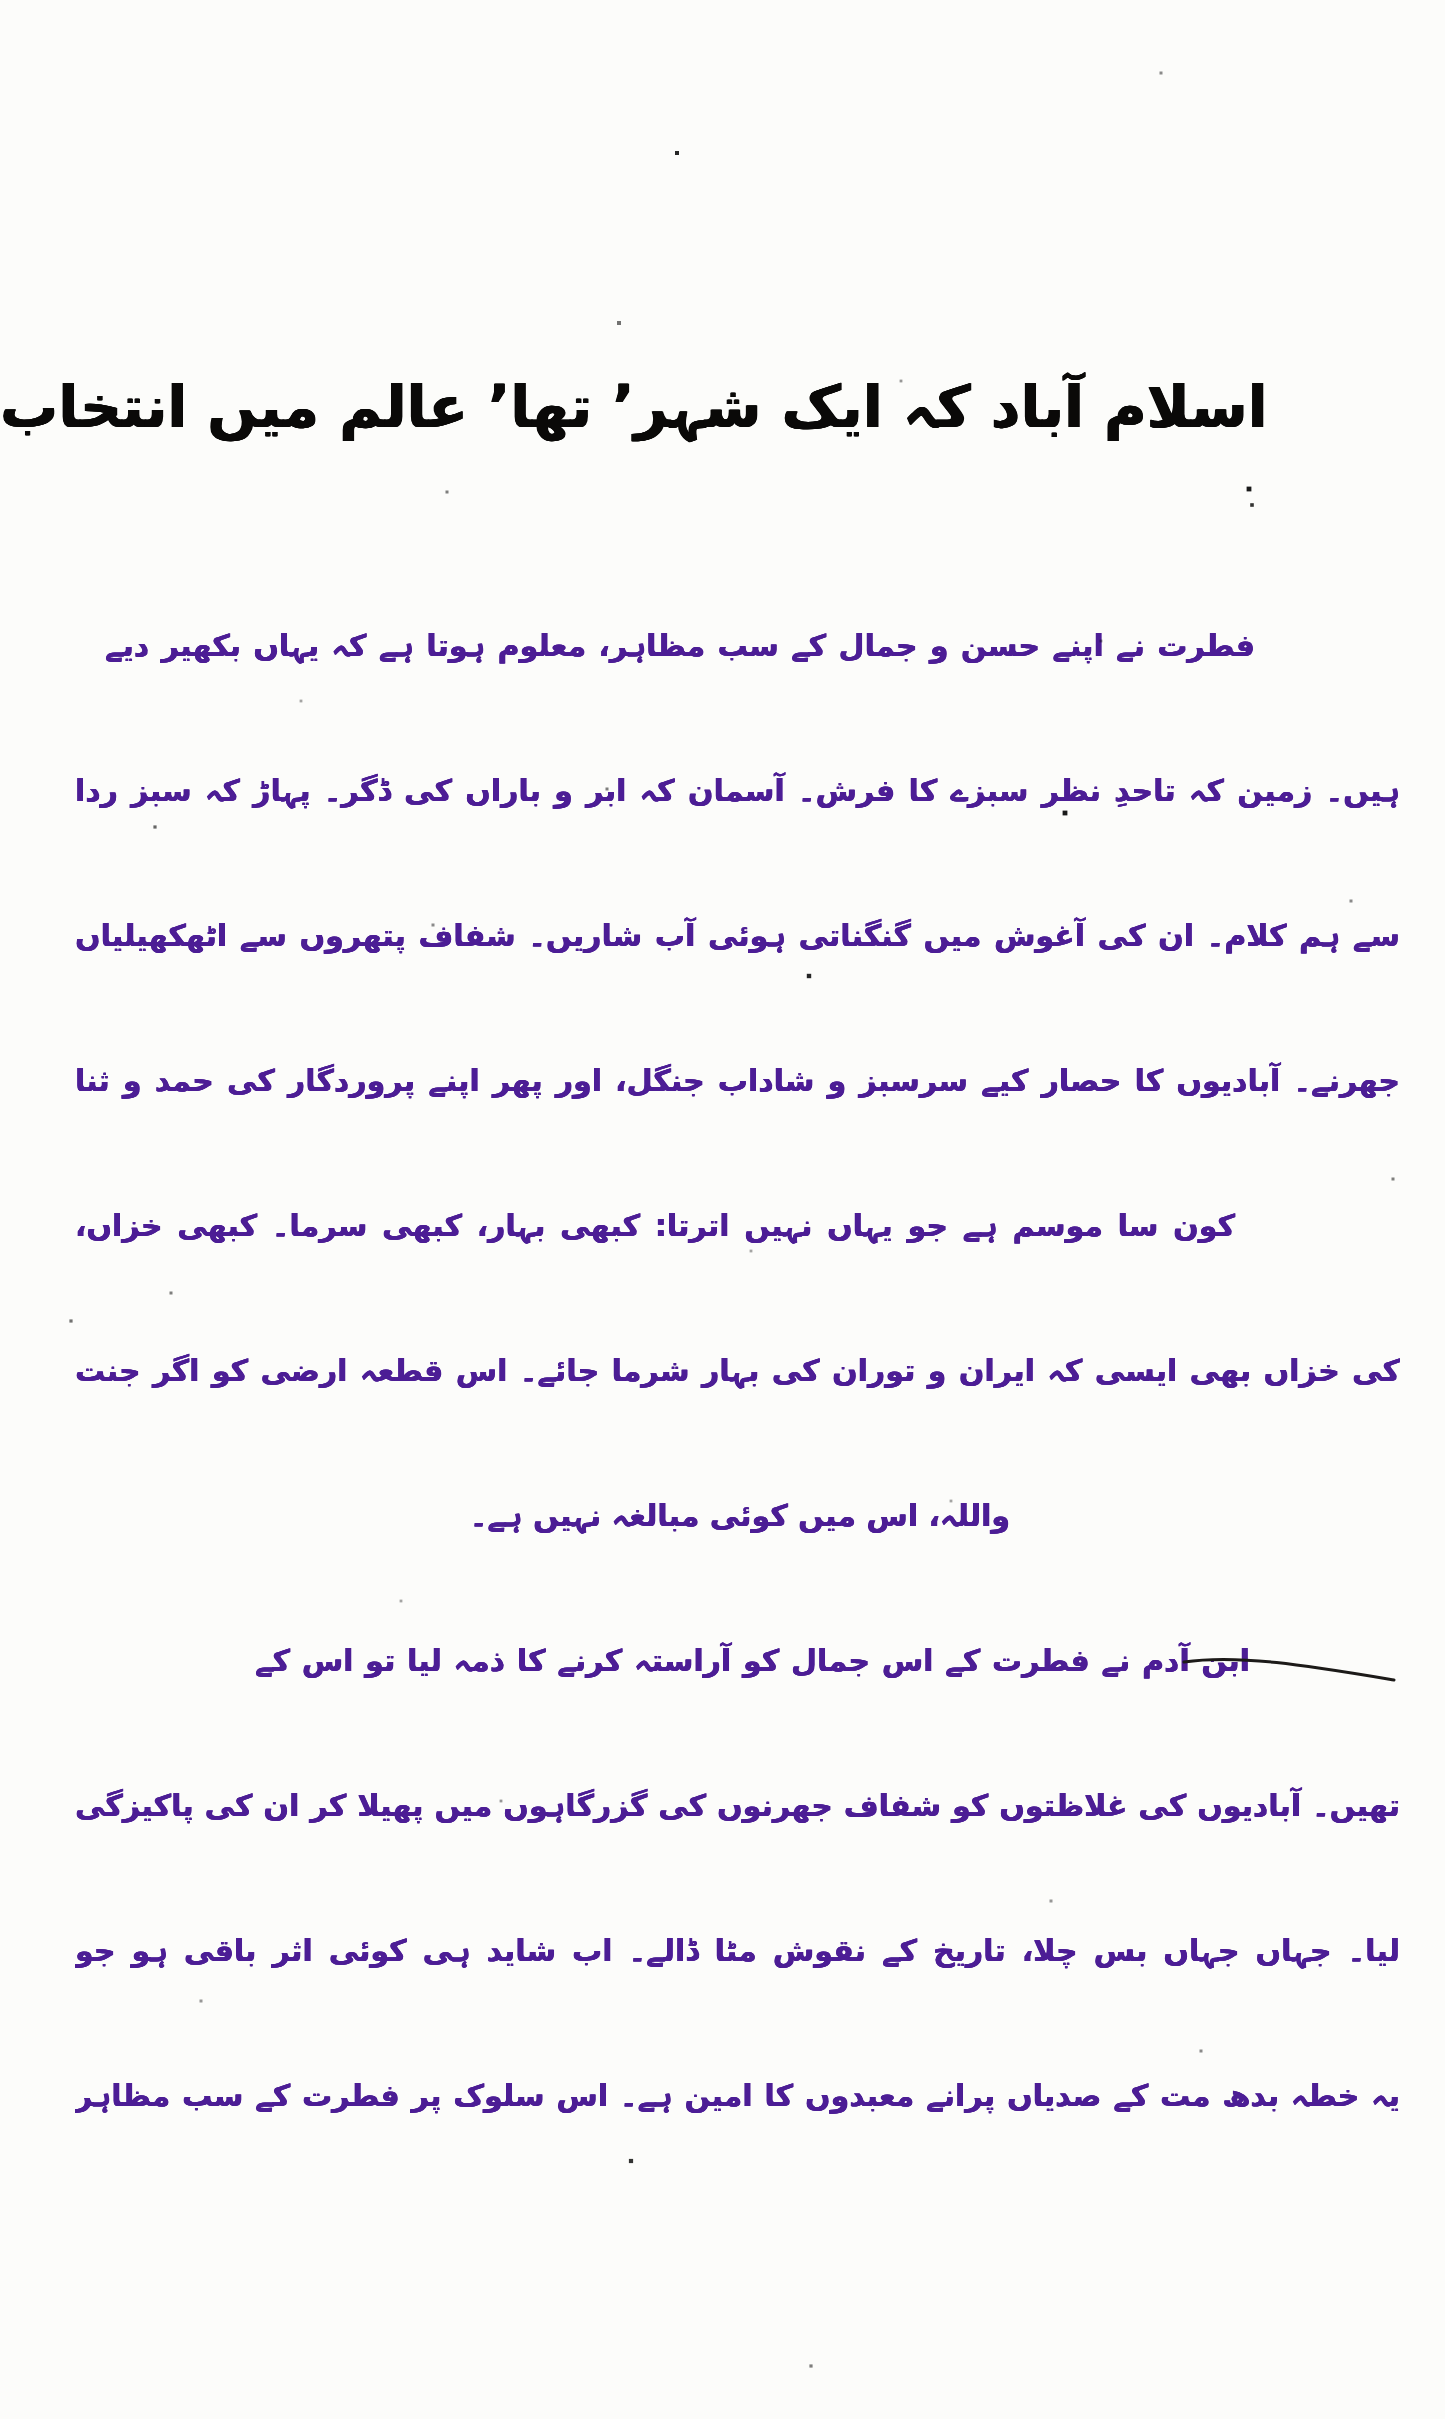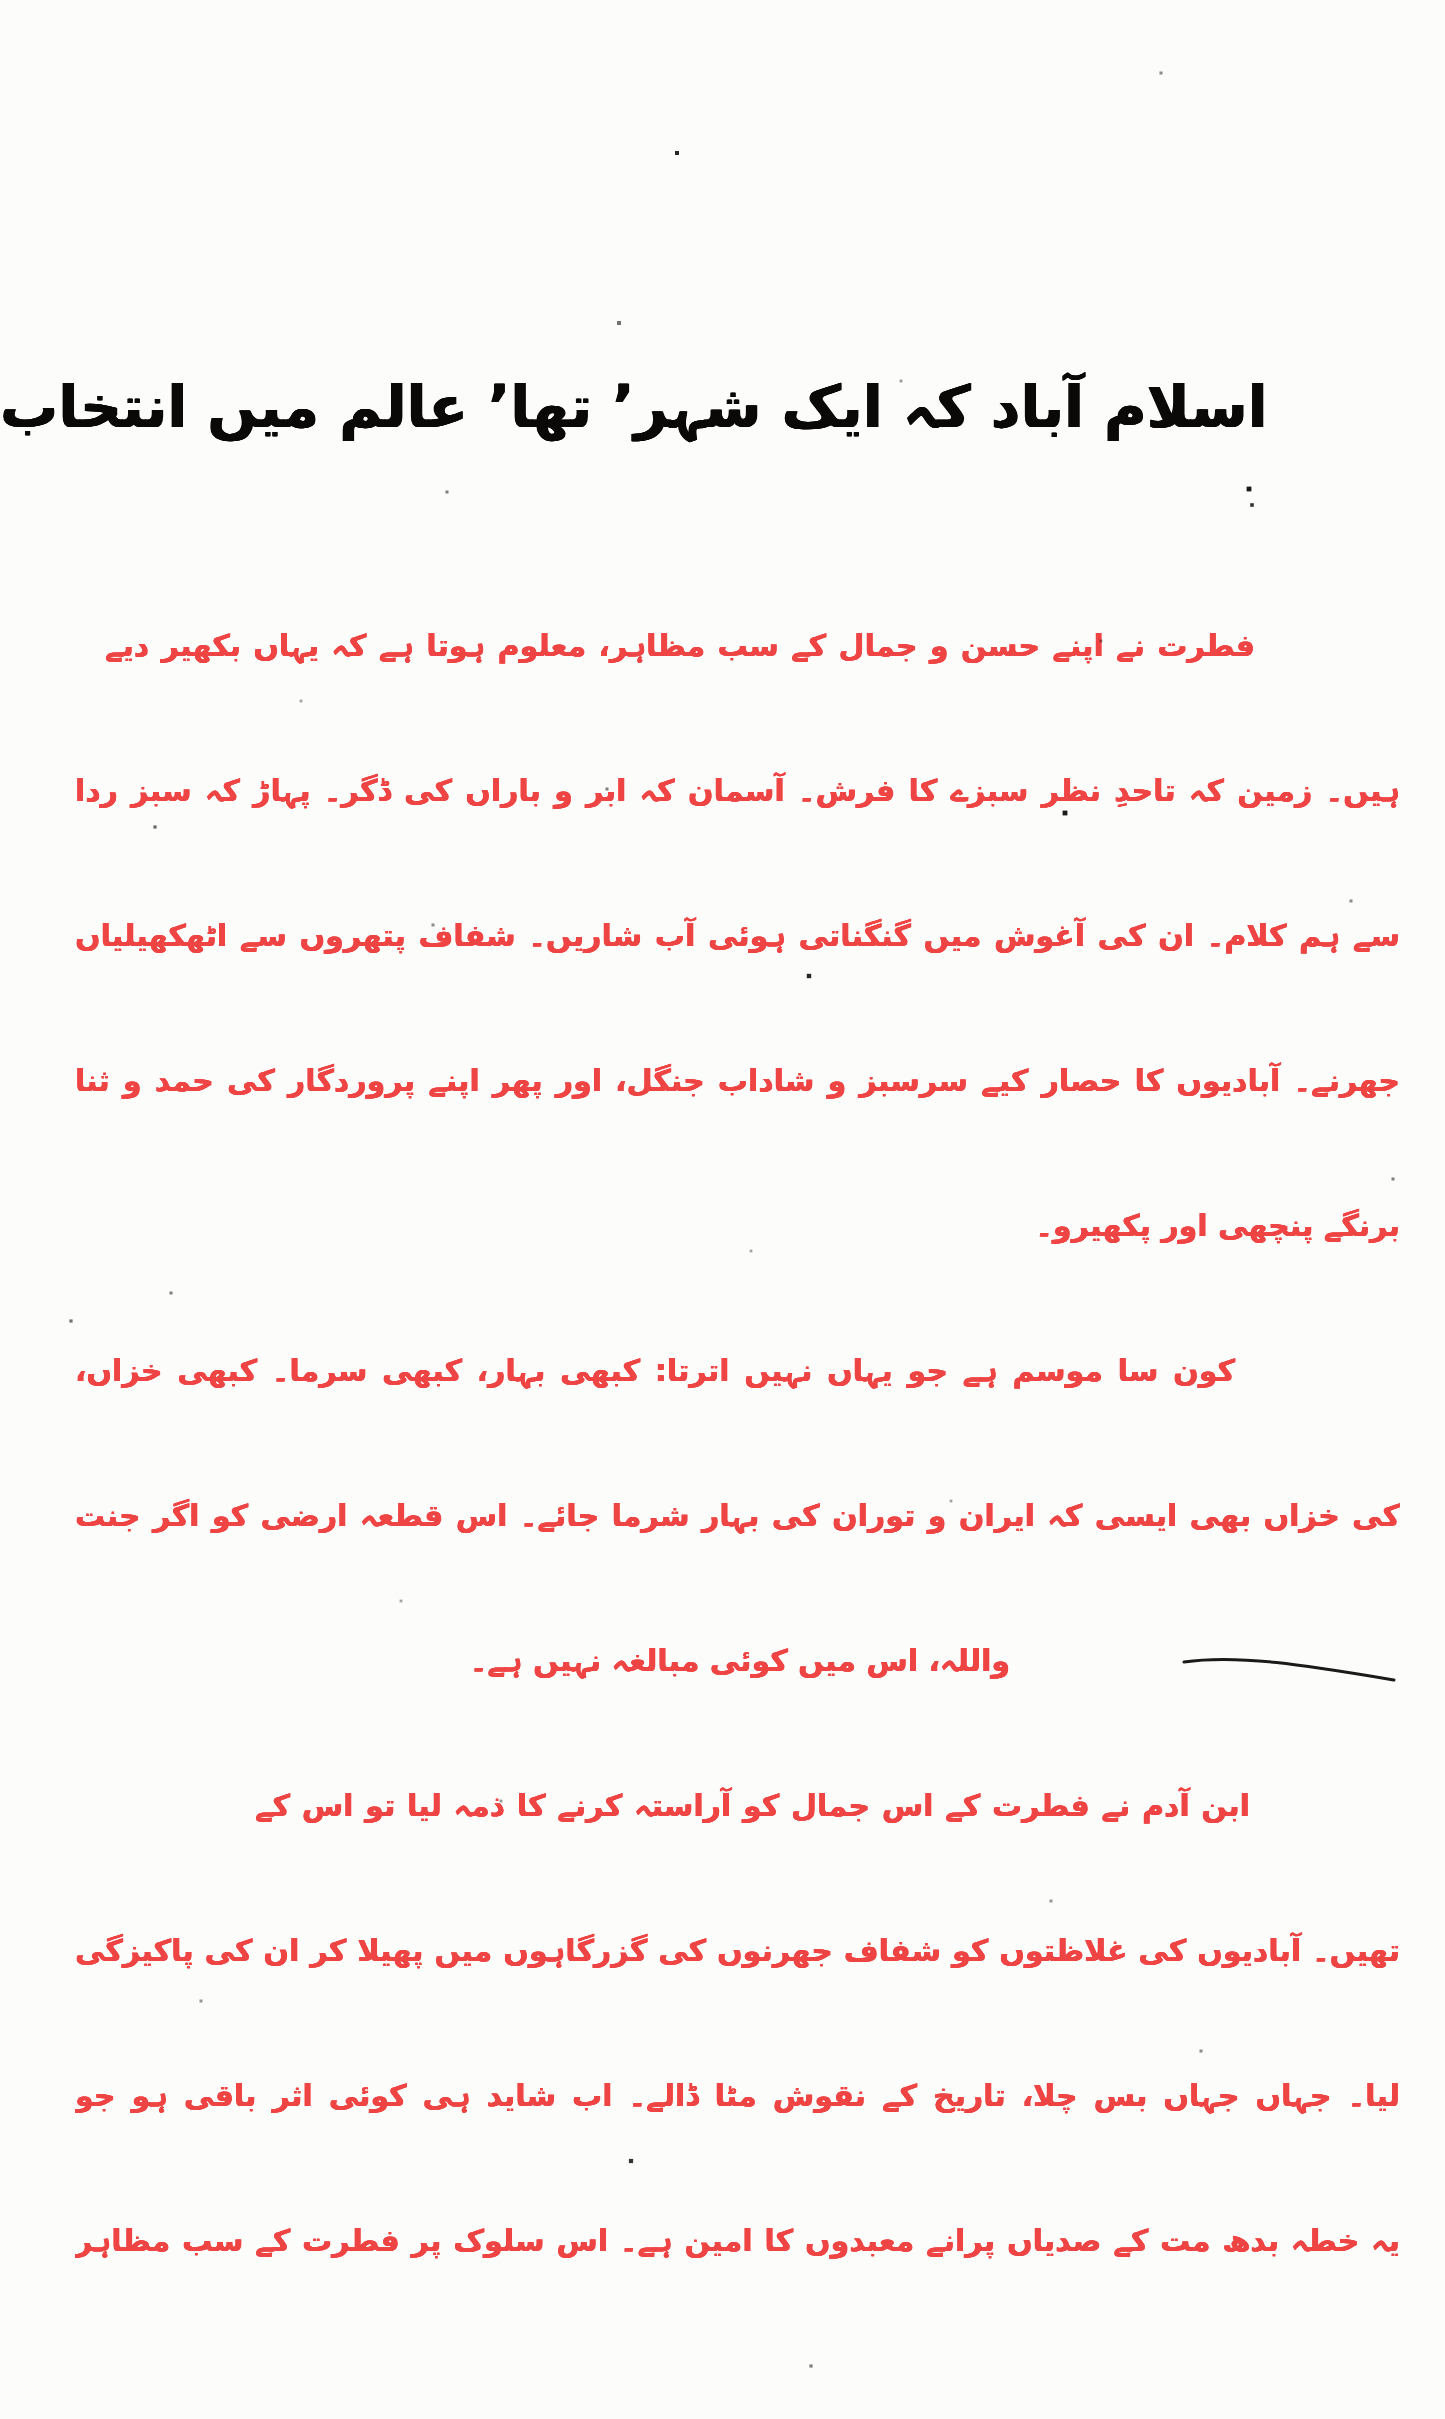--- a/index.html
+++ b/index.html
@@ -42,21 +42,21 @@
     top: 558px;
     right: 45px;
     width: 1325px;
   }
   .line {
     direction: rtl;
     unicode-bidi: isolate;
     font-family: "DejaVu Sans", "Liberation Sans", sans-serif;
     font-weight: 700;
     font-size: 30px;
-    color: #ef4444;
+    color: #4c1d95;
     height: 115px;
     line-height: 115px;
     text-align: justify;
     text-align-last: justify;
     text-shadow: 0.35px 0 currentColor, -0.35px 0 currentColor;
     white-space: normal;
     overflow: hidden;
   }
   .line.short {
     text-align: right;
@@ -121,21 +121,20 @@
 <main class="page" style="color: rgb(15, 14, 12);">
 
   <h1 class="title">اسلام آباد کہ ایک شہر’ تھا’ عالم میں انتخاب</h1>
 
   <section class="text-block">
 
     <p class="line ir-145 il-30">فطرت نے اپنے حسن و جمال کے سب مظاہر، معلوم ہوتا ہے کہ یہاں بکھیر دیے</p>
     <p class="line">ہیں۔ زمین کہ تاحدِ نظر سبزے کا فرش۔ آسمان کہ ابر و باراں کی ڈگر۔ پہاڑ کہ سبز ردا اوڑھے، فلک</p>
     <p class="line">سے ہم کلام۔ ان کی آغوش میں گنگناتی ہوئی آب شاریں۔ شفاف پتھروں سے اٹھکھیلیاں کرتے</p>
     <p class="line">جھرنے۔ آبادیوں کا حصار کیے سرسبز و شاداب جنگل، اور پھر اپنے پروردگار کی حمد و ثنا کرتے، رنگ</p>
-    <p class="line short">برنگے پنچھی اور پکھیرو۔</p>
 
     <p class="line ir-165">کون سا موسم ہے جو یہاں نہیں اترتا: کبھی بہار، کبھی سرما۔ کبھی خزاں، کبھی گرما۔ یہاں</p>
     <p class="line">کی خزاں بھی ایسی کہ ایران و توران کی بہار شرما جائے۔ اس قطعہ ارضی کو اگر جنت نظیر کہا جائے تو</p>
     <p class="line short ir-390">واللہ، اس میں کوئی مبالغہ نہیں ہے۔</p>
 
     <p class="line ir-150">ابن آدم نے فطرت کے اس جمال کو آراستہ کرنے کا ذمہ لیا تو اس کے ساتھ وہی</p>
     <p class="line">تھیں۔ آبادیوں کی غلاظتوں کو شفاف جھرنوں کی گزرگاہوں میں پھیلا کر ان کی پاکیزگی کو چھین</p>
     <p class="line">لیا۔ جہاں جہاں بس چلا، تاریخ کے نقوش مٹا ڈالے۔ اب شاید ہی کوئی اثر باقی ہو جو گواہی دے کہ</p>
     <p class="line">یہ خطہ بدھ مت کے صدیاں پرانے معبدوں کا امین ہے۔ اس سلوک پر فطرت کے سب مظاہر سراپا</p>
 

